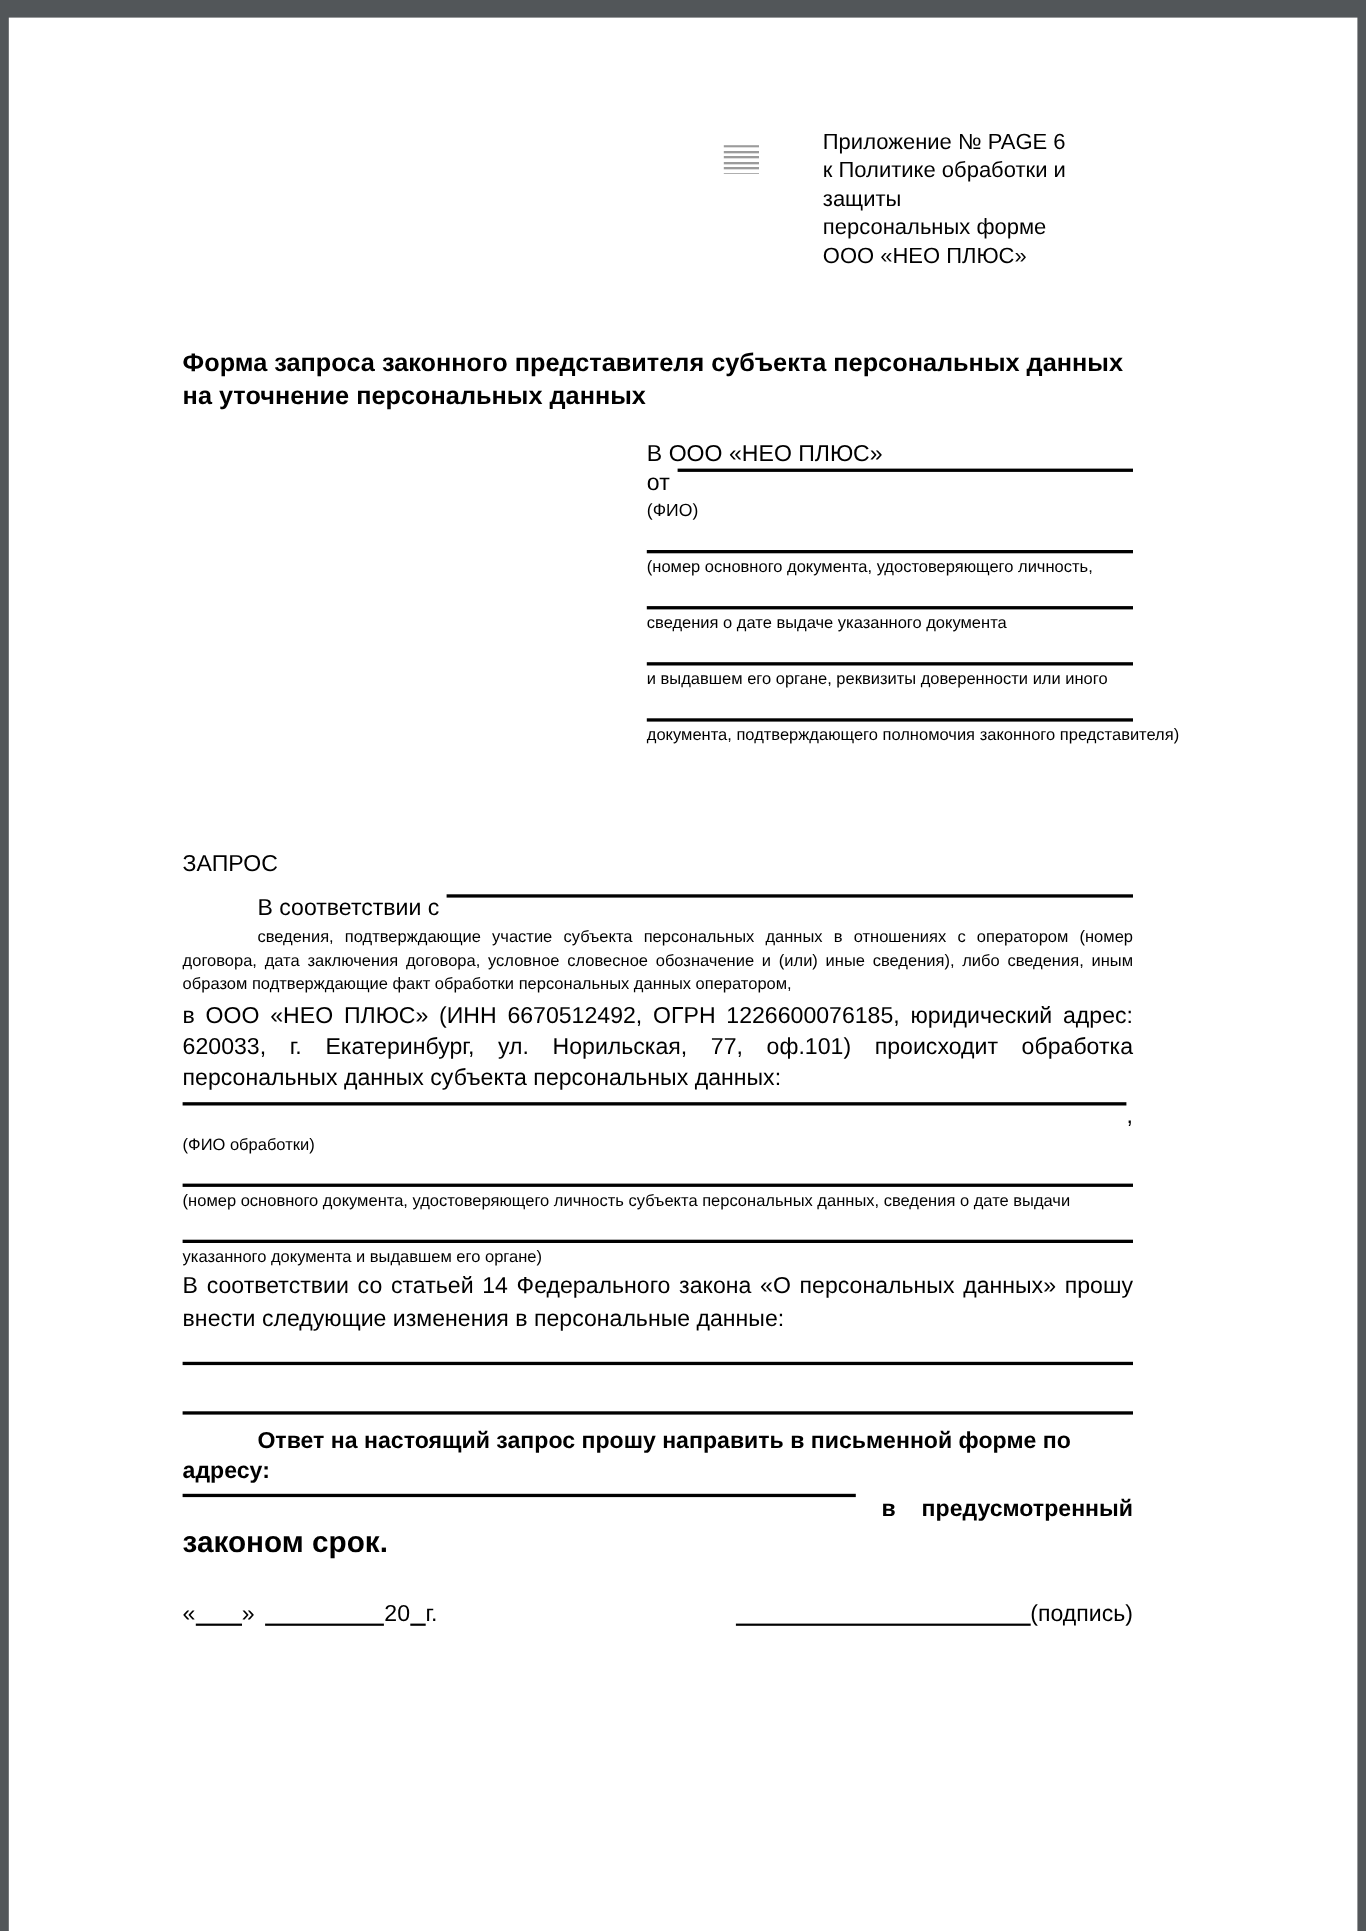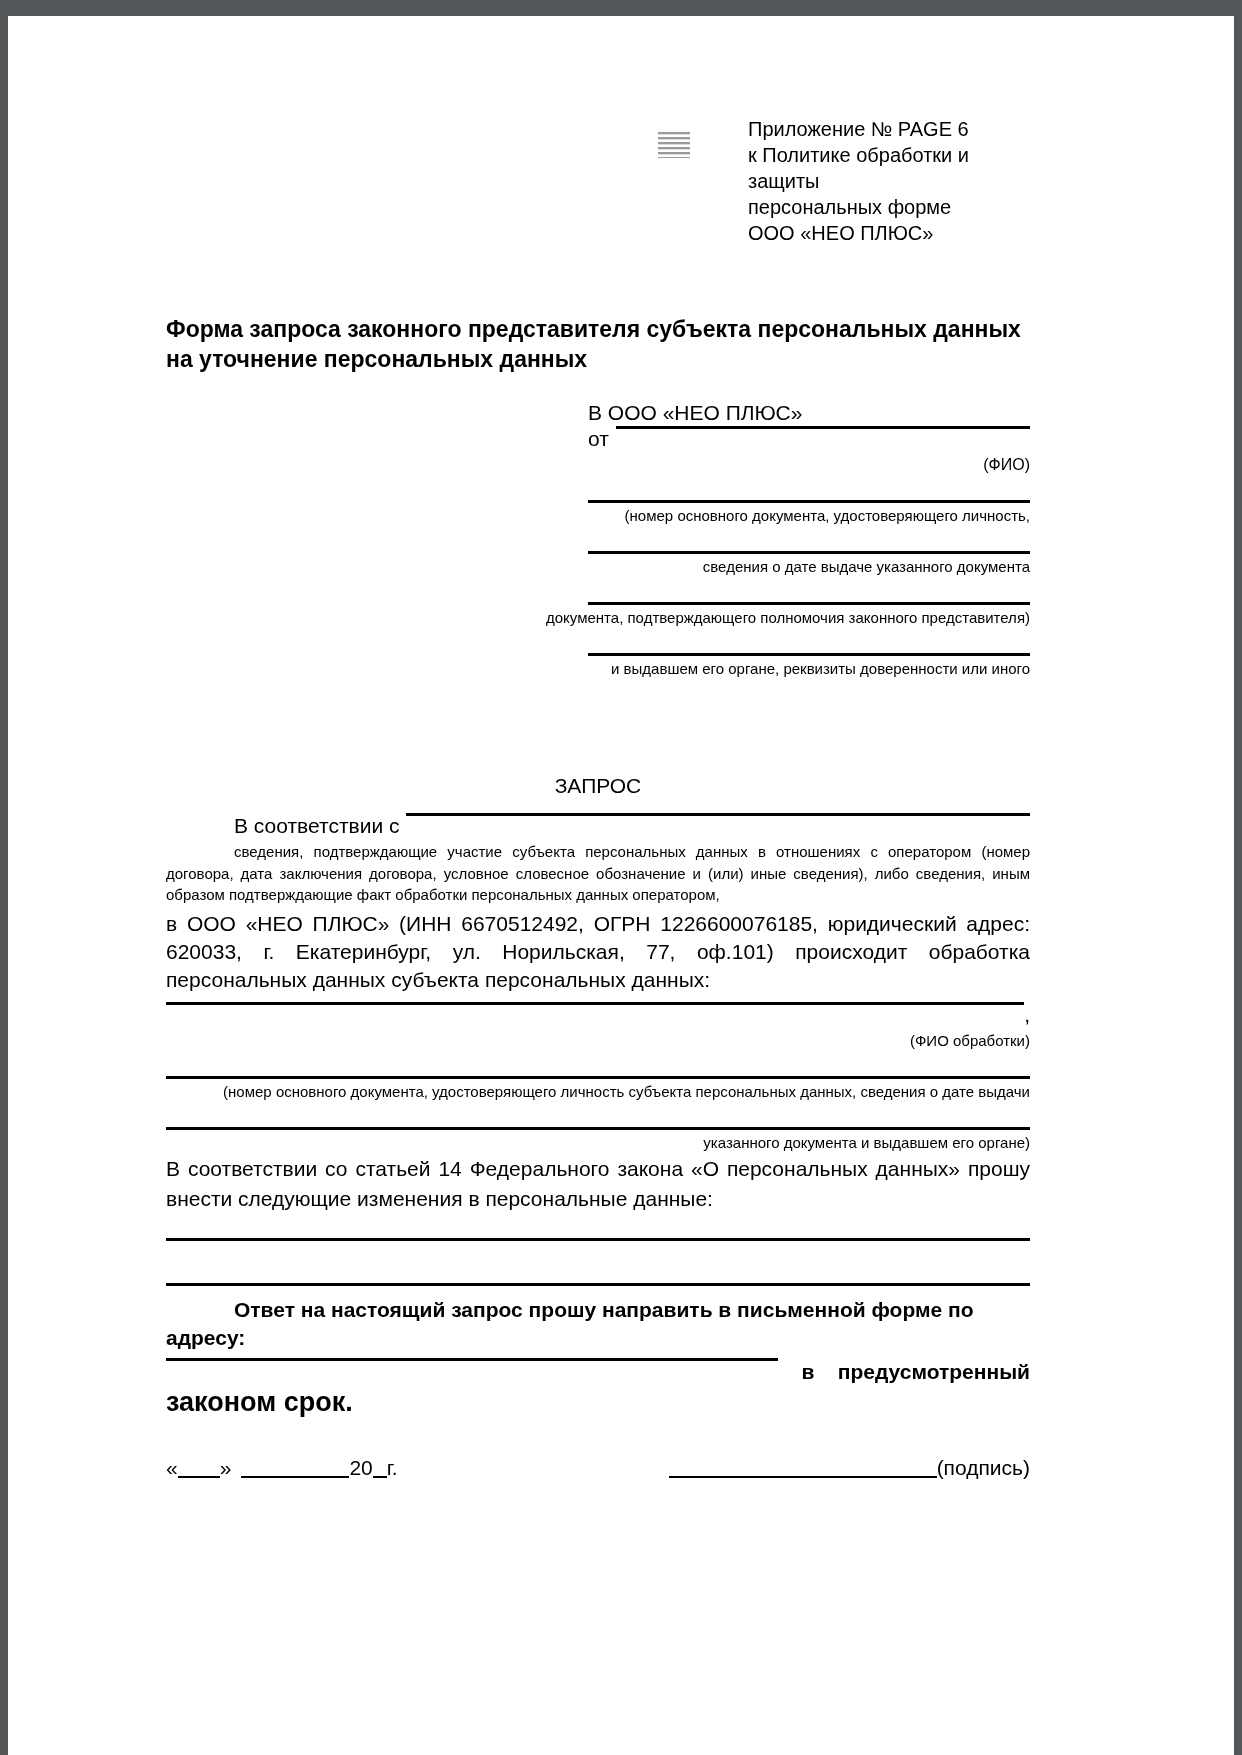--- a/index.html
+++ b/index.html
@@ -24,26 +24,26 @@
     background:repeating-linear-gradient(180deg,#8a8a8a 0 2px,#d9d9d9 2px 3px,#ffffff 3px 5px);
     filter:blur(0.6px); opacity:.85;
   }
   .title { margin-top:68px; font-weight:bold; font-size:23px; line-height:30px; }
   
   .addressee { margin-top:26px; margin-left:422px; width:442px; font-size:21px; line-height:26px; }
   .row { display:flex; align-items:flex-start; }
   .fill-line { flex:1; border-bottom:3px solid #000; margin-bottom:3px; }
   .fill-line.after-label { margin-left:7px; }
   .uline { border-bottom:3px solid #000; }
-  .cap-row { display:flex; justify-content:flex-end; margin-top:4px; }
+  .cap-row { display:flex; justify-content:flex-start; margin-top:4px; }
   .cap { font-size:15px; line-height:18px; white-space:nowrap; }
   .cap-fio { font-size:16px; }
   .blank-group .uline { margin-top:26px; }
   
-  .req-heading { margin-top:95px; text-align:center; font-size:21px; line-height:26px; }
+  .req-heading { margin-top:95px; font-size:21px; line-height:26px; }
   .intro-row { margin-top:14px; padding-left:68px; font-size:21px; line-height:26px; }
   .intro-label { white-space:nowrap; }
   .footnote { margin-top:2px; font-size:15px; line-height:21.5px; text-align:justify; text-indent:68px; }
   .para { font-size:21px; line-height:28px; text-align:justify; }
   .op-para { margin-top:4px; }
   .subject-row { margin-top:8px; font-size:21px; line-height:26px; }
   .law-para { margin-top:2px; line-height:30px; }
   .changes-line-1 { margin-top:24px; }
   .changes-line-2 { margin-top:42px; }
   
@@ -99,27 +99,27 @@
       </div>
       <div class="blank-group">
         <div class="uline"></div>
         <div class="cap-row">
             <span class="cap">сведения о дате выдаче указанного документа</span>
           </div>
       </div>
       <div class="blank-group">
         <div class="uline"></div>
         <div class="cap-row">
-            <span class="cap">документа, подтверждающего полномочия законного представителя)</span>
+            <span class="cap">и выдавшем его органе, реквизиты доверенности или иного</span>
           </div>
       </div>
       <div class="blank-group">
         <div class="uline"></div>
         <div class="cap-row">
-            <span class="cap">и выдавшем его органе, реквизиты доверенности или иного</span>
+            <span class="cap">документа, подтверждающего полномочия законного представителя)</span>
           </div>
       </div>
     </div>
 
     <div class="req-heading">ЗАПРОС</div>
 
     <div class="row intro-row">
       <span class="intro-label">В соответствии с</span>
       <div class="fill-line after-label"></div>
     </div>

